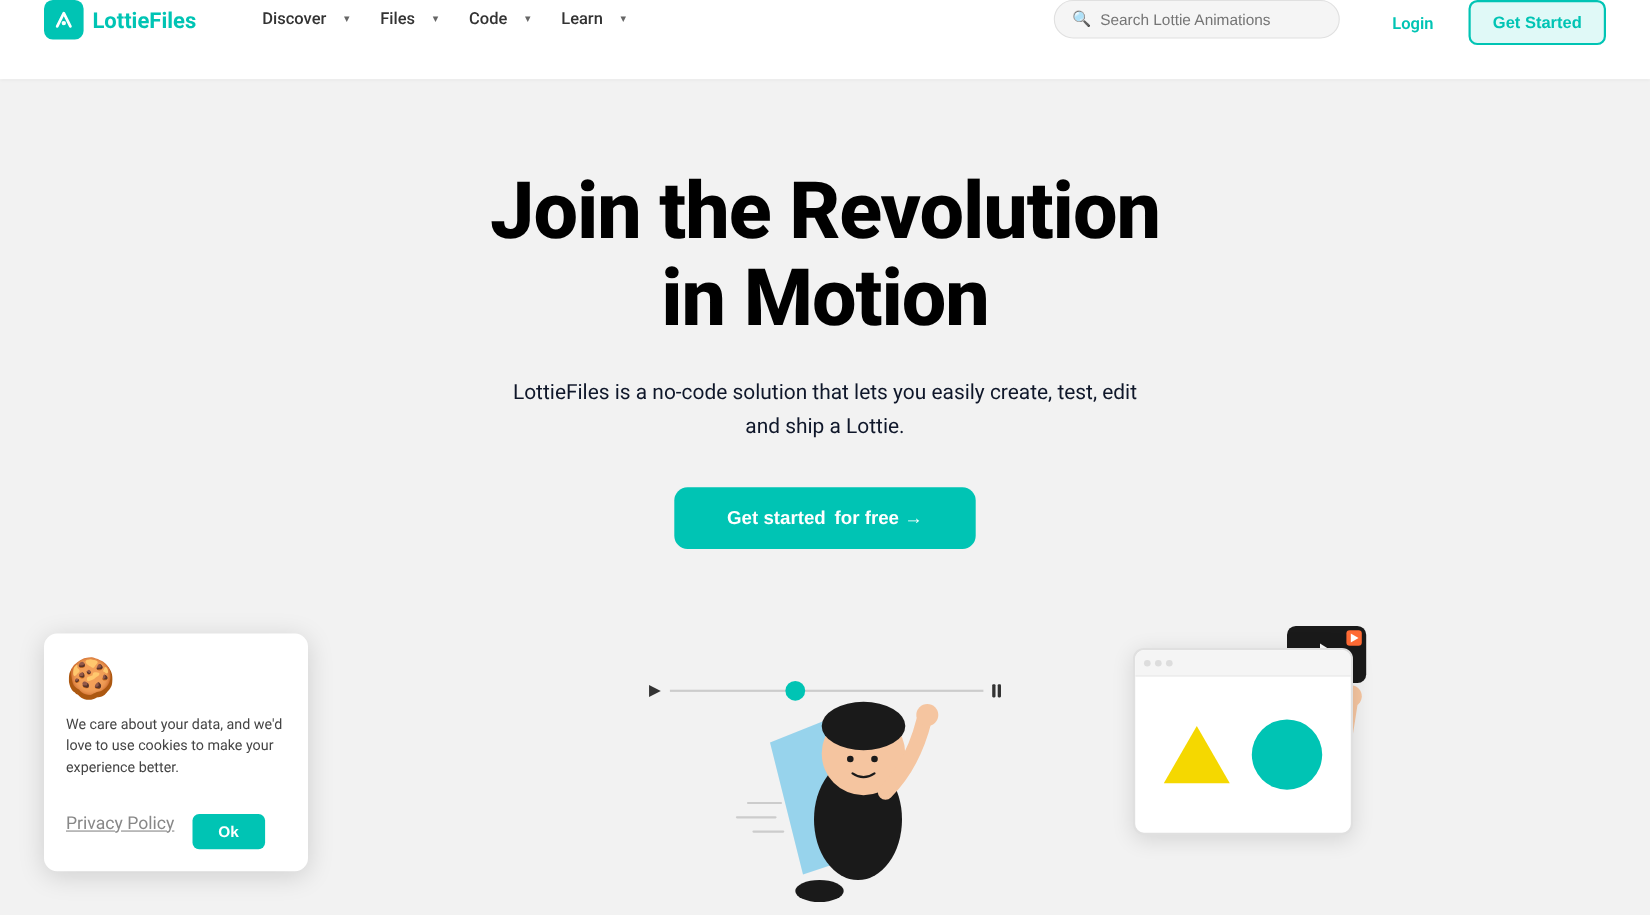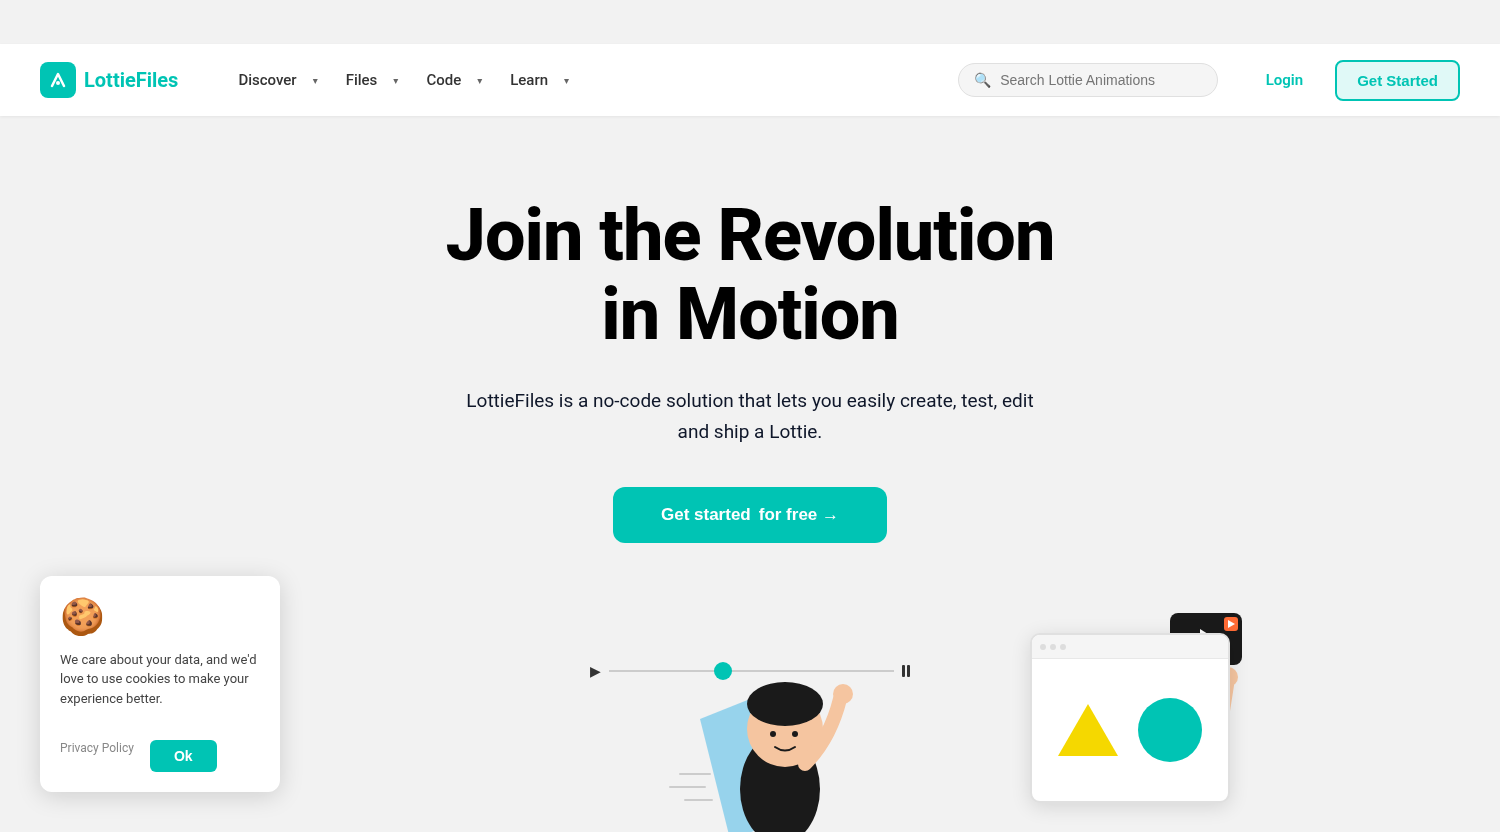--- a/index.html
+++ b/index.html
@@ -8,27 +8,26 @@
       background: #f2f2f2;
       min-height: 832px;
       overflow-x: hidden;
     }
 
     
     .navbar {
       background: #ffffff;
       height: 72px;
       display: flex;
-      align-items: center;
+      align-items: flex-start;
       padding: 0 40px;
       gap: 32px;
       box-shadow: 0 1px 3px rgba(0,0,0,0.06);
       position: relative;
       z-index: 10;
-      margin-top: 44px;
     }
     .logo-area {
       display: flex;
       align-items: center;
       gap: 8px;
       text-decoration: none;
       margin-right: 16px;
     }
     .logo-icon {
       width: 36px;
@@ -326,23 +325,24 @@
       color: #444;
       line-height: 1.5;
       margin-bottom: 16px;
     }
     .cookie-actions {
       display: flex;
       align-items: center;
       gap: 16px;
     }
     .privacy-link {
-      font-size: 12px;
+      font-size: 16px;
       color: #888;
       cursor: pointer;
+      text-decoration: underline;
     }
     .ok-btn {
       background: #00c4b4;
       color: #fff;
       border: none;
       border-radius: 6px;
       padding: 8px 24px;
       font-size: 14px;
       font-weight: 600;
       cursor: pointer;

